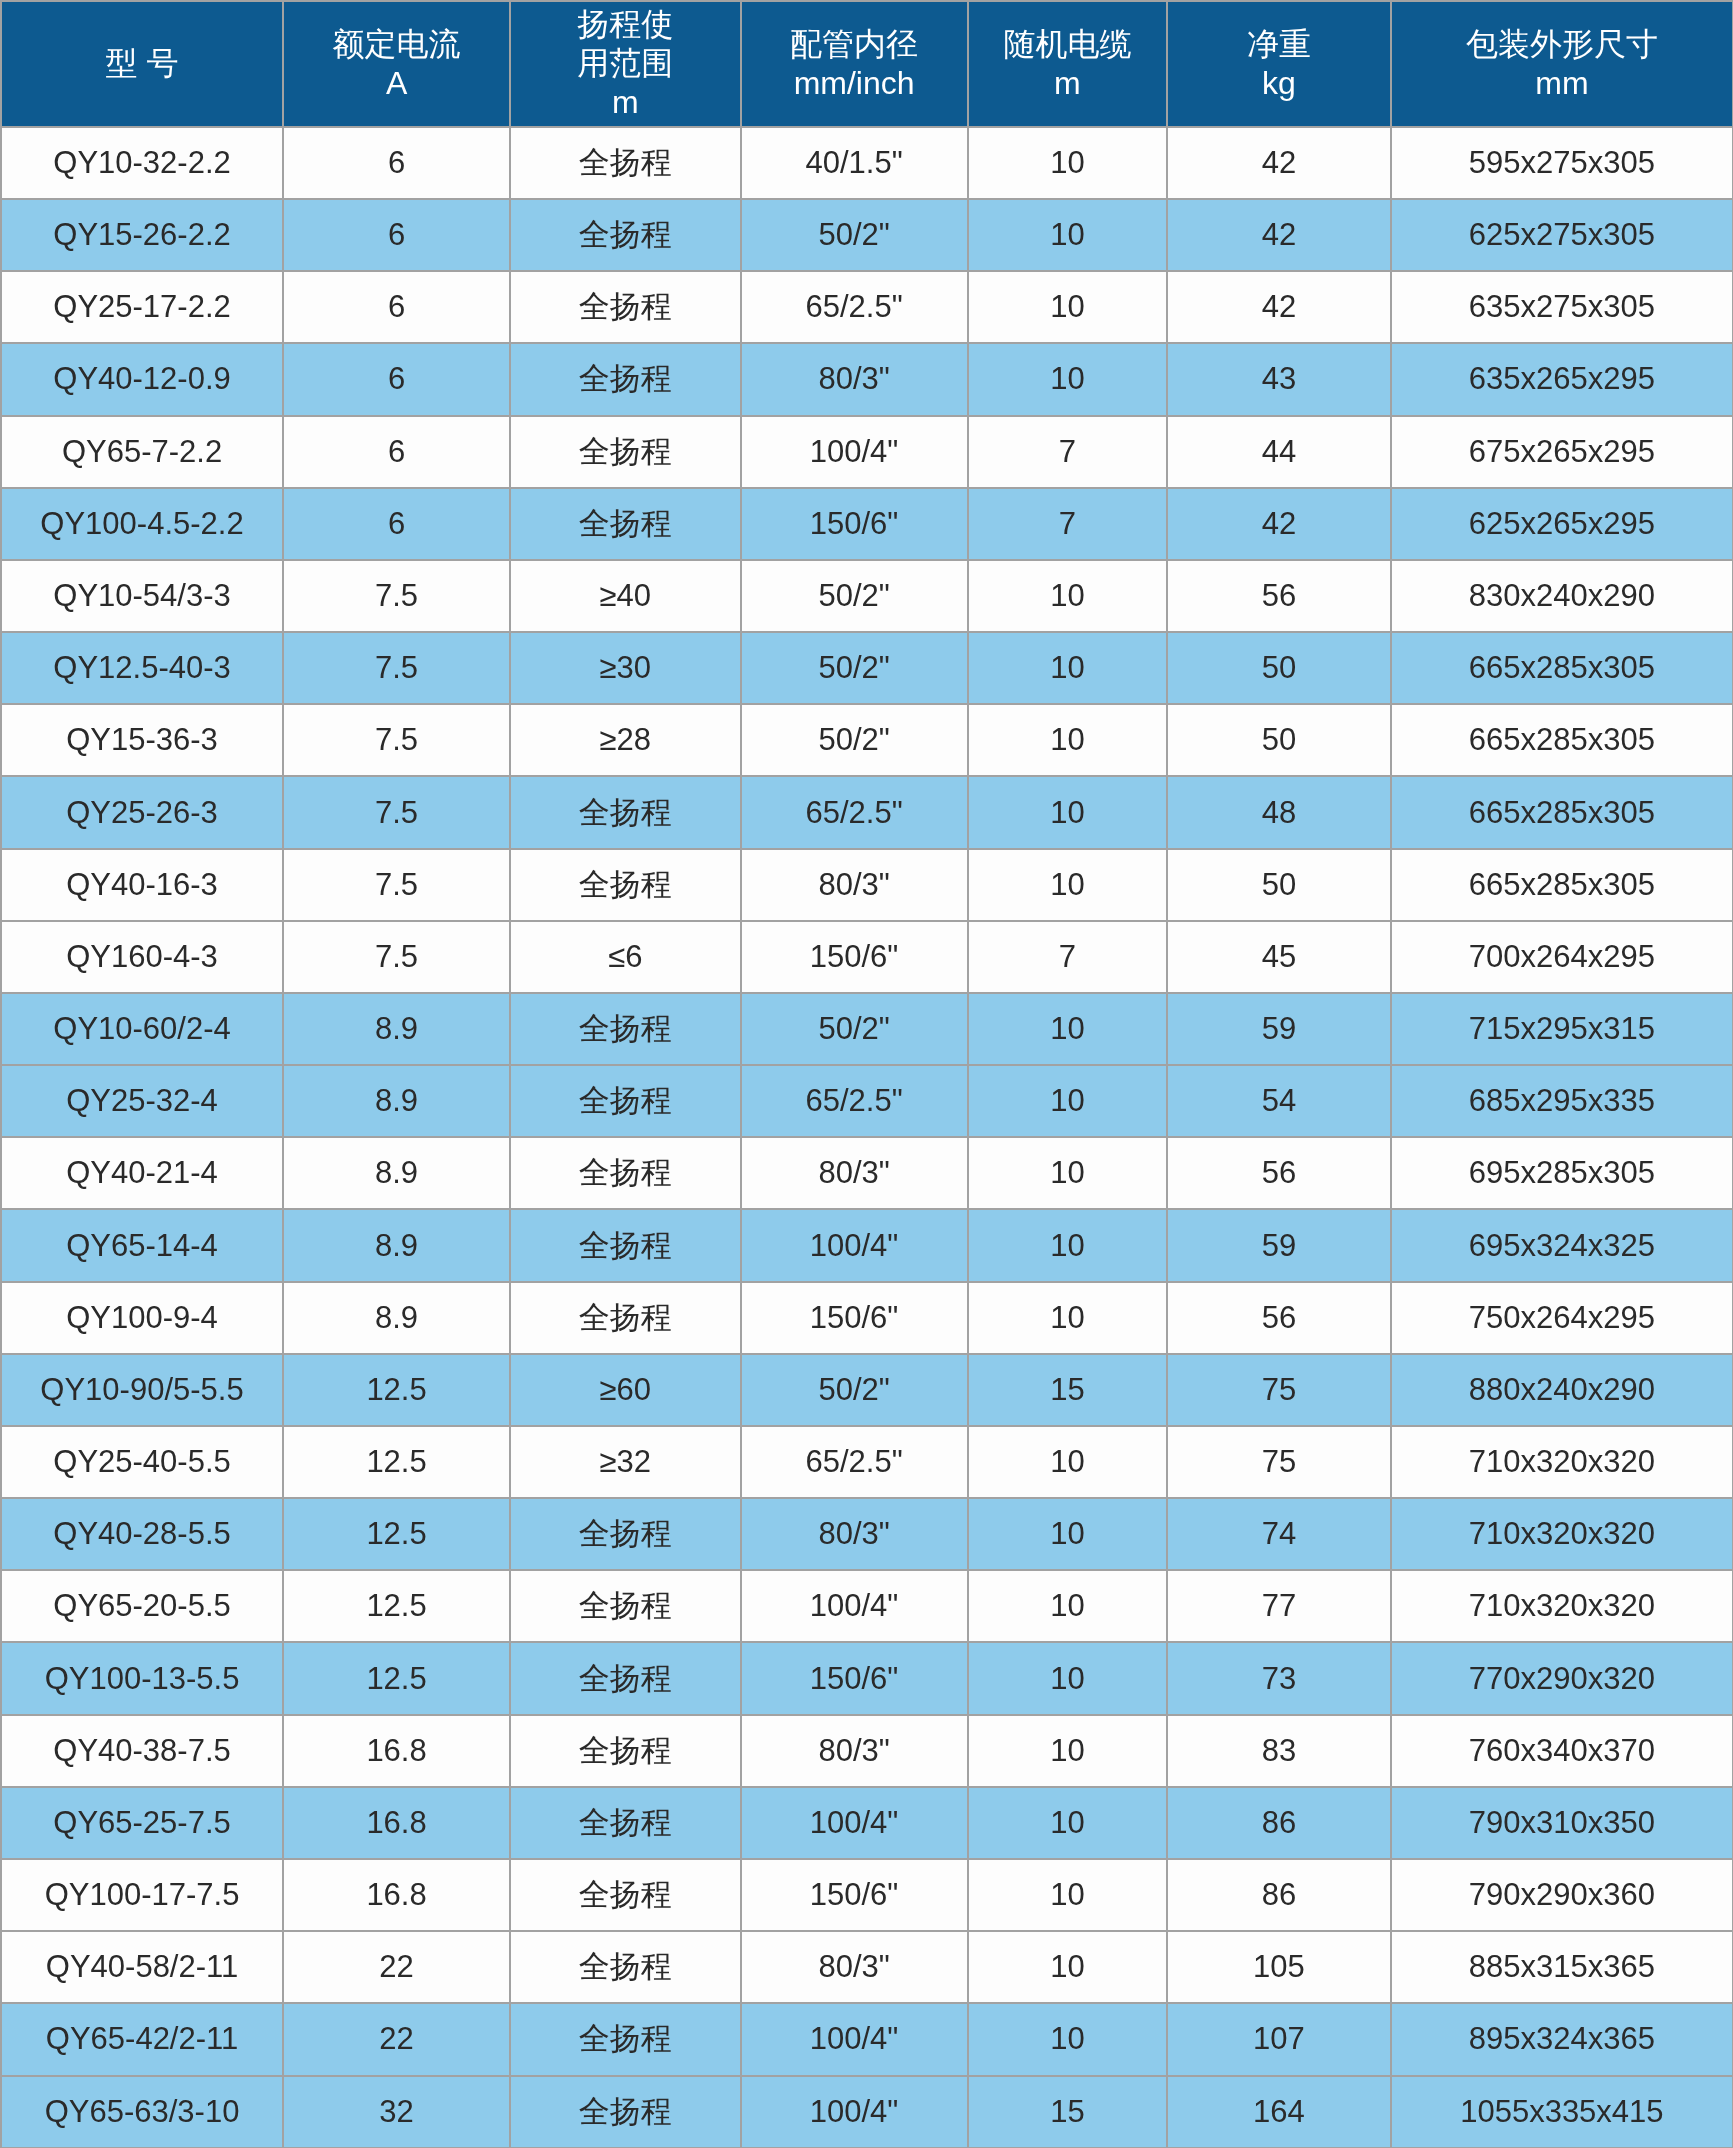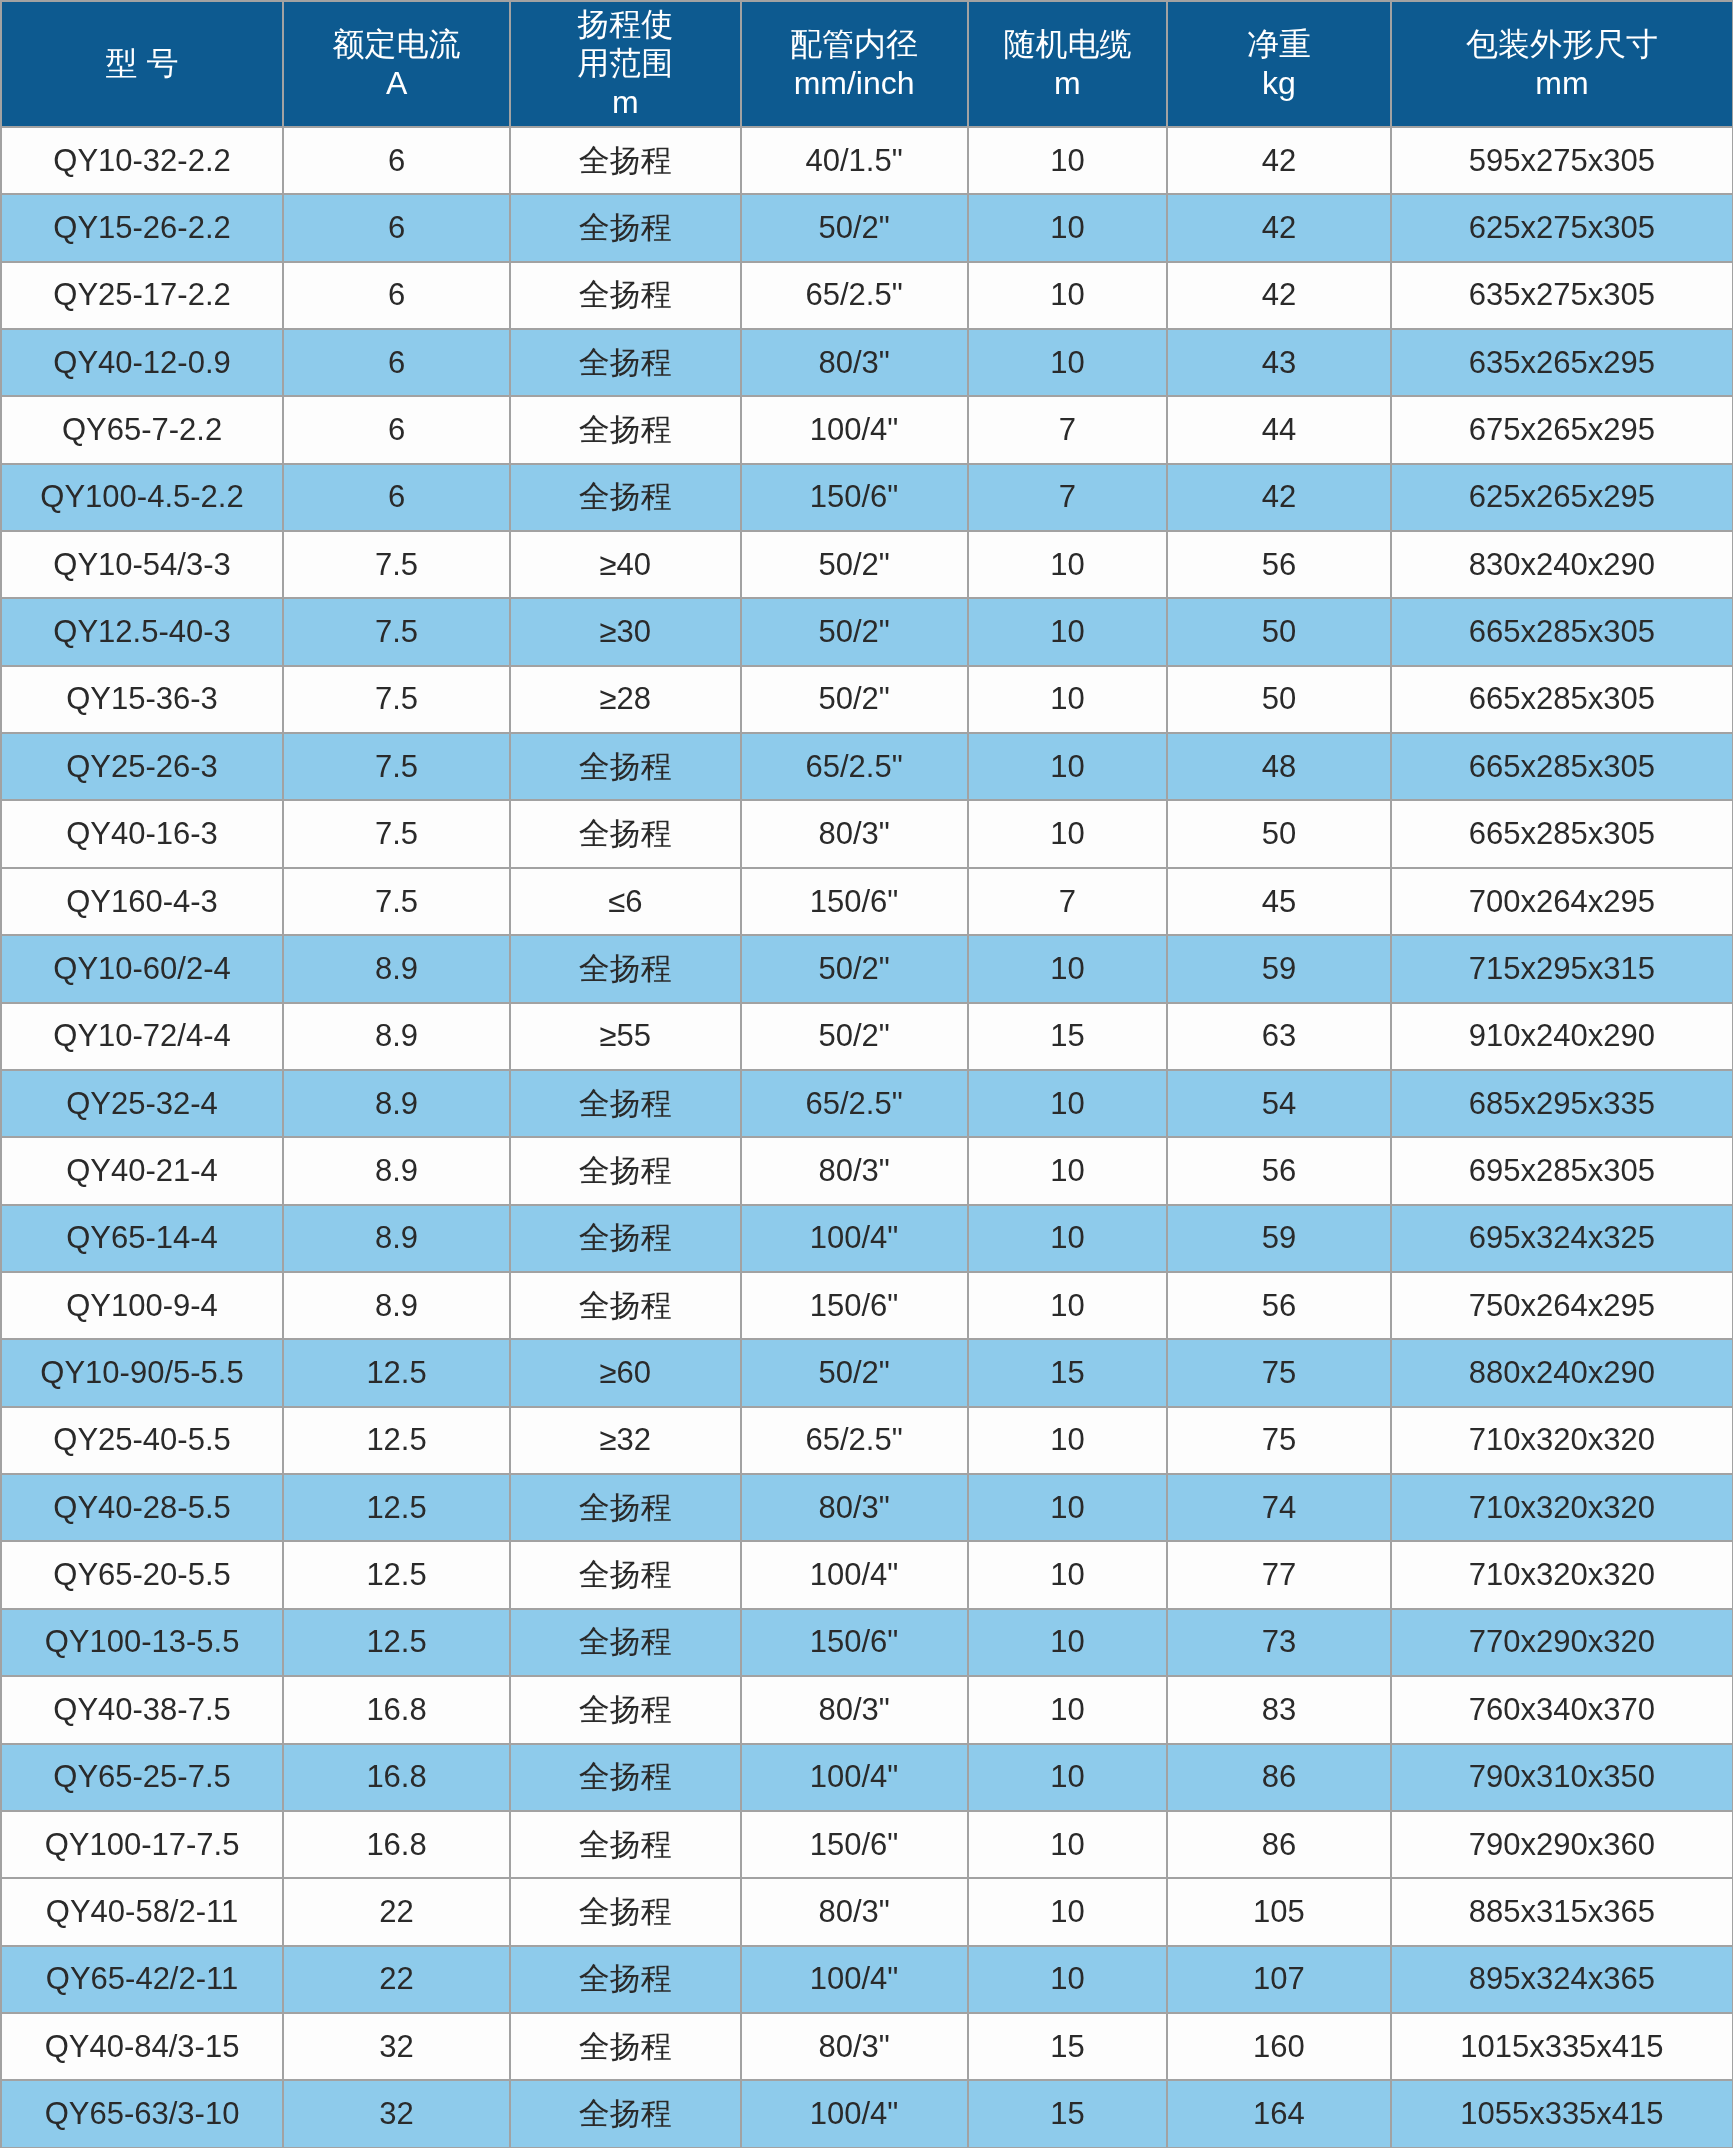--- a/index.html
+++ b/index.html
@@ -212,29 +212,20 @@
       </tr>
       <tr class="alt">
         <td>QY10-60/2-4</td>
         <td>8.9</td>
         <td>全扬程</td>
         <td>50/2"</td>
         <td>10</td>
         <td>59</td>
         <td>715x295x315</td>
       </tr>
-      <tr>
-        <td>QY10-72/4-4</td>
-        <td>8.9</td>
-        <td>≥55</td>
-        <td>50/2"</td>
-        <td>15</td>
-        <td>63</td>
-        <td>910x240x290</td>
-      </tr>
       <tr class="alt">
         <td>QY25-32-4</td>
         <td>8.9</td>
         <td>全扬程</td>
         <td>65/2.5"</td>
         <td>10</td>
         <td>54</td>
         <td>685x295x335</td>
       </tr>
       <tr>
@@ -346,29 +337,20 @@
         <td>885x315x365</td>
       </tr>
       <tr class="alt">
         <td>QY65-42/2-11</td>
         <td>22</td>
         <td>全扬程</td>
         <td>100/4"</td>
         <td>10</td>
         <td>107</td>
         <td>895x324x365</td>
-      </tr>
-      <tr>
-        <td>QY40-84/3-15</td>
-        <td>32</td>
-        <td>全扬程</td>
-        <td>80/3"</td>
-        <td>15</td>
-        <td>160</td>
-        <td>1015x335x415</td>
       </tr>
       <tr class="alt">
         <td>QY65-63/3-10</td>
         <td>32</td>
         <td>全扬程</td>
         <td>100/4"</td>
         <td>15</td>
         <td>164</td>
         <td>1055x335x415</td>
       </tr>

